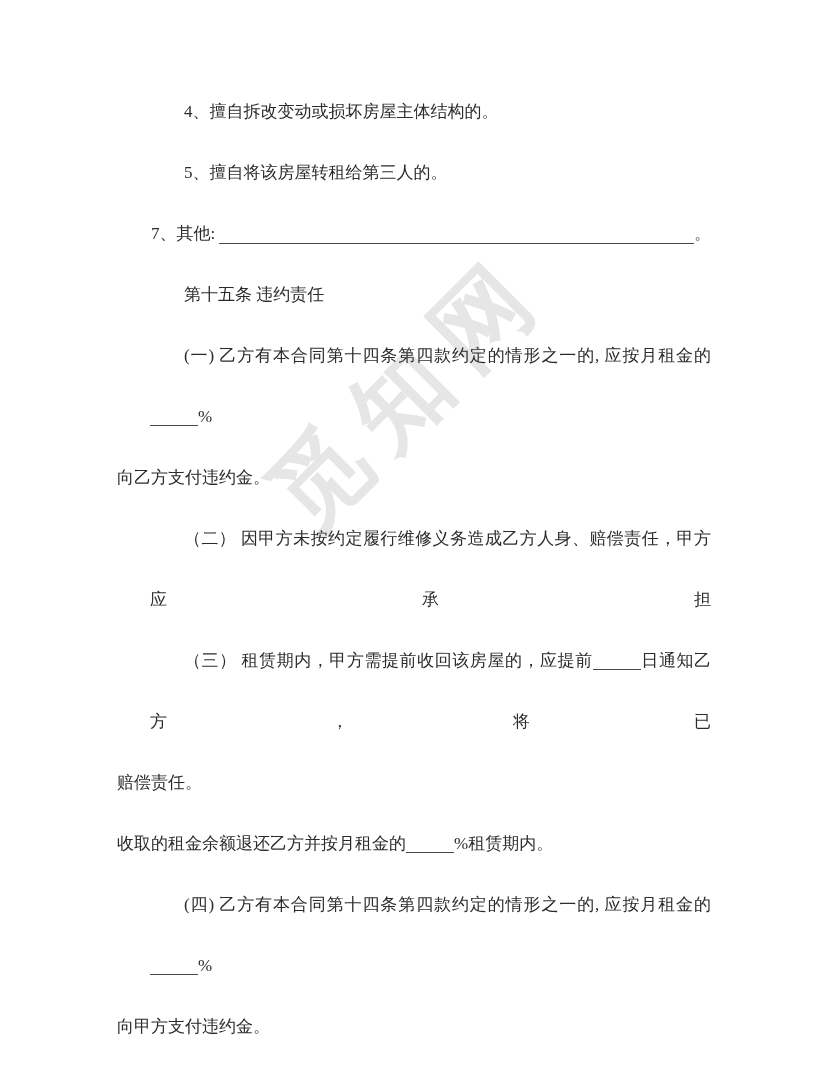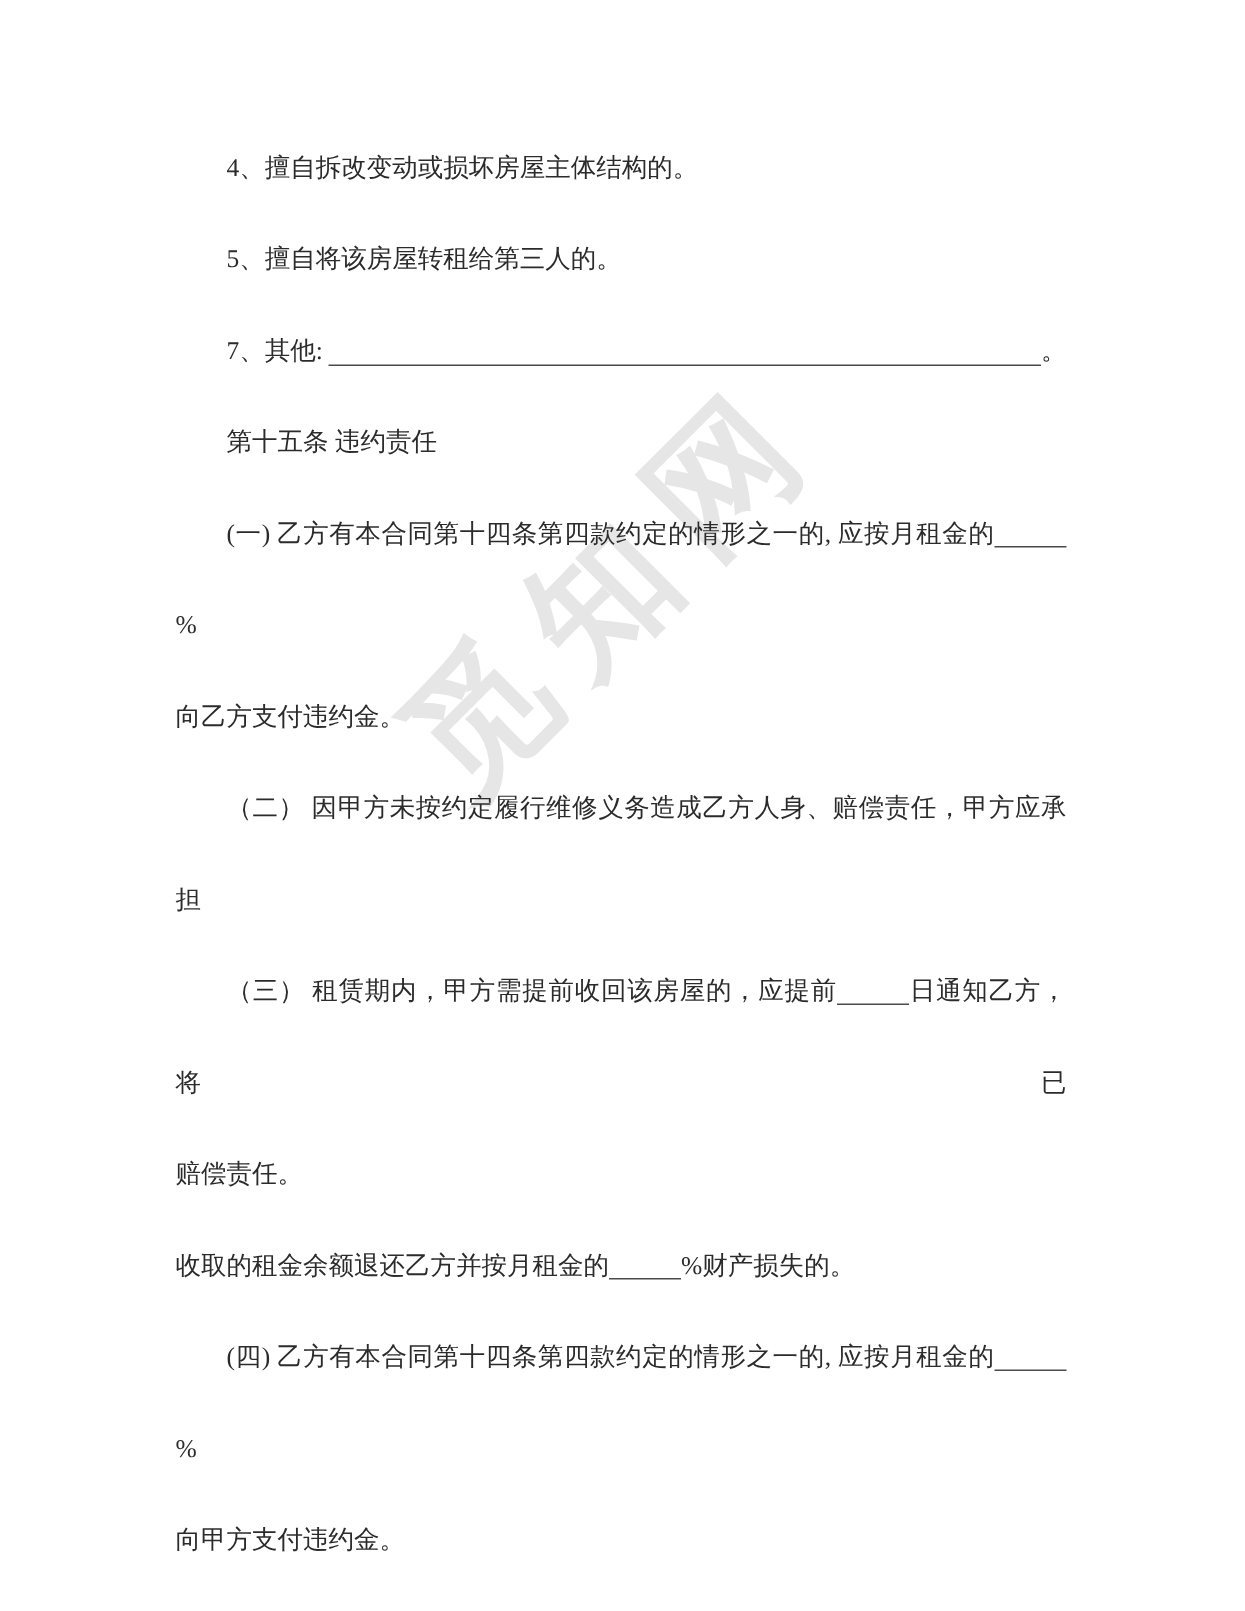--- a/index.html
+++ b/index.html
@@ -35,21 +35,21 @@
     left: 117px;
     top: 81px;
     width: 594px;
     z-index: 1;
   }
   .line {
     line-height: 61px;
     font-size: 17px;
     white-space: nowrap;
   }
-  .indent { text-indent: 34px; }
+  .indent { text-indent: 34px; margin-left: 33px; }
   .j {
     white-space: normal;
     text-align: justify;
     text-align-last: justify;
   }
   .flexline {
     display: flex;
     padding-left: 34px;
     text-indent: 0;
   }
@@ -99,20 +99,20 @@
     <div class="line indent j"><span>(一) 乙方有本合同第十四条第四款约定的情形之一的, 应按月租金的</span><span class="blank"></span><span>%</span></div>
 
     <div class="line">向乙方支付违约金。</div>
 
     <div class="line indent j">（二） 因甲方未按约定履行维修义务造成乙方人身、赔偿责任，甲方应承担</div>
 
     <div class="line indent j"><span>（三） 租赁期内，甲方需提前收回该房屋的，应提前</span><span class="blank"></span><span>日通知乙方，将已</span></div>
 
     <div class="line">赔偿责任。</div>
 
-    <div class="line"><span>收取的租金余额退还乙方并按月租金的</span><span class="blank"></span><span>%财产损失的。</span></div>
+    <div class="line"><span>收取的租金余额退还乙方并按月租金的</span><span class="blank"></span><span>%租赁期内。</span></div>
 
     <div class="line indent j"><span>(四) 乙方有本合同第十四条第四款约定的情形之一的, 应按月租金的</span><span class="blank"></span><span>%</span></div>
 
     <div class="line">向甲方支付违约金。</div>
 
   </div>
 </div>
 
 </body></html>

